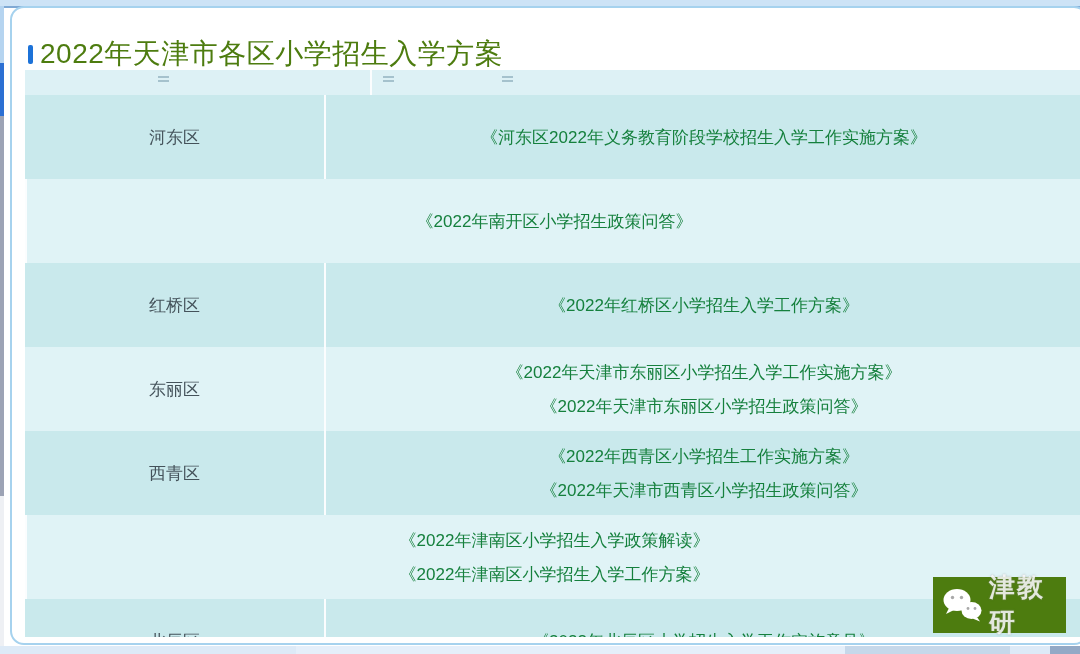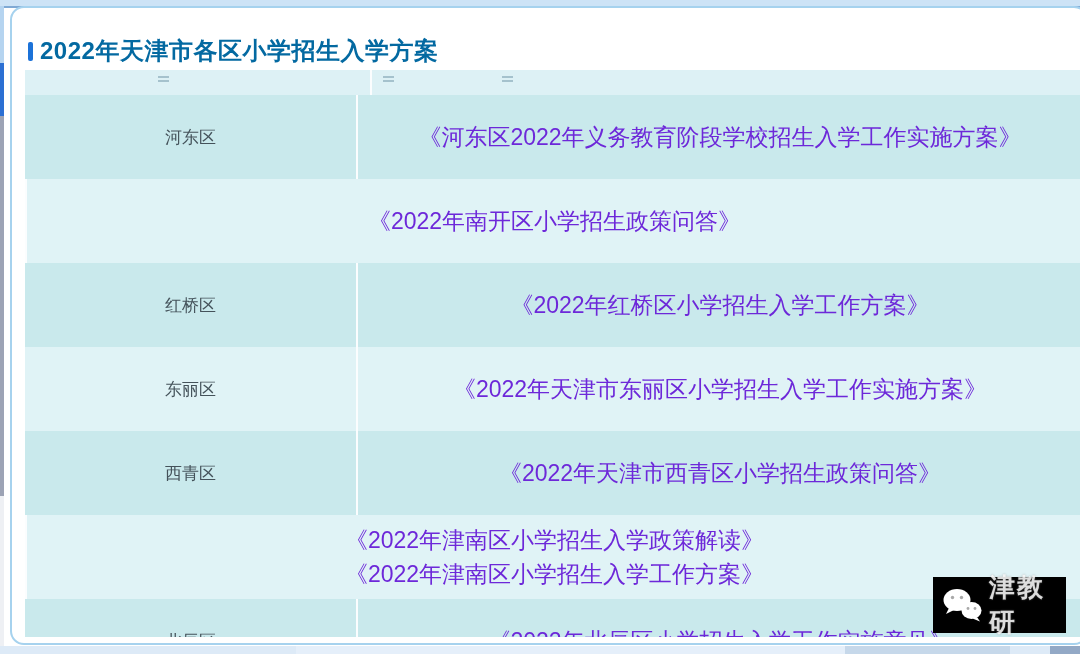--- a/index.html
+++ b/index.html
@@ -15,38 +15,38 @@
   .scrollbar{position:absolute;left:0;top:6px;width:4px;height:648px;background:#eef0f4;}
   .scroll-track-top{position:absolute;left:0;top:0;width:4px;height:57px;background:#b5d4f0;}
   .scroll-thumb{position:absolute;left:0;top:57px;width:4px;height:53px;background:#2b6fd3;}
   .scroll-track-gray{position:absolute;left:0;top:110px;width:4px;height:380px;background:#9ca3b5;}
   
   .card{position:absolute;left:10px;top:6px;width:1078px;height:639px;
     background:#ffffff;border:2px solid #a6d2ee;border-radius:14px;box-sizing:border-box;}
   
   .title-wrap{position:absolute;left:16px;top:27px;display:flex;align-items:center;gap:7px;}
   .title-bar{width:5px;height:19px;background:#1c72d8;border-radius:2px;}
-  .title-text{font-size:24px;font-weight:bold;color:#0369a1;letter-spacing:0.5px;}
+  .title-text{font-size:28px;font-weight:normal;color:#4d7c0f;letter-spacing:0.5px;}
   
   .table{position:absolute;left:13px;top:62px;width:1057px;height:567px;overflow:hidden;}
   .trow{display:flex;width:100%;height:84px;}
   .trow.dark{background:#c9e9ec;}
   .trow.light{background:#e0f3f6;}
   .partial-row{position:relative;width:100%;height:25px;background:#ddf1f5;display:flex;}
   .partial-left{width:345px;height:100%;}
   .partial-right{flex:1;height:100%;border-left:2px solid #fbfdfe;}
   .remnant{position:absolute;top:6px;width:11px;height:6px;box-sizing:border-box;
     border-top:2px solid #93b3c0;border-bottom:2px solid #93b3c0;opacity:.75;}
-  .cell-district{width:331px;display:flex;align-items:center;justify-content:center;
+  .cell-district{width:299px;display:flex;align-items:center;justify-content:center;
     font-size:17px;color:#44525a;}
   .cell-links{flex:1;display:flex;flex-direction:column;align-items:center;justify-content:center;
     gap:13px;border-left:2px solid #fbfdfe;}
-  .doclink{font-size:23px;color:#6d28d9;text-decoration:none;cursor:pointer;line-height:21px;}
+  .doclink{font-size:17px;color:#15803d;text-decoration:none;cursor:pointer;line-height:21px;}
   
-  .watermark{position:absolute;left:933px;top:577px;width:133px;height:56px;background:#000000;
+  .watermark{position:absolute;left:933px;top:577px;width:133px;height:56px;background:#4d7c0f;
     display:flex;align-items:center;gap:6px;padding-left:8px;box-sizing:border-box;}
   .wm-label{font-size:26px;font-weight:bold;color:rgba(255,255,255,0.82);letter-spacing:2px;
     text-shadow:0 0 2px rgba(130,130,130,0.6);}
   
   .bottom-strip{position:absolute;left:0;top:646px;width:1080px;height:8px;background:#ddeaf7;}
   .bseg-a{position:absolute;left:296px;top:0;width:549px;height:8px;background:#e5effa;}
   .bseg-b{position:absolute;left:845px;top:0;width:165px;height:8px;background:#c6d8ea;}
   .bseg-c{position:absolute;left:1050px;top:0;width:30px;height:8px;background:#93a9c6;}
 </style>
 </head>
@@ -94,26 +94,28 @@
       <div class="cell-district">红桥区</div>
       <div class="cell-links">
         <a class="doclink">《2022年红桥区小学招生入学工作方案》</a>
       </div>
     </div>
 
     <div class="trow light">
       <div class="cell-district">东丽区</div>
       <div class="cell-links">
         <a class="doclink">《2022年天津市东丽区小学招生入学工作实施方案》</a>
+        <a class="doclink">《2022年天津市东丽区小学招生政策问答》</a>
       </div>
     </div>
 
     <div class="trow dark">
       <div class="cell-district">西青区</div>
       <div class="cell-links">
+        <a class="doclink">《2022年西青区小学招生工作实施方案》</a>
         <a class="doclink">《2022年天津市西青区小学招生政策问答》</a>
       </div>
     </div>
 
     <div class="trow light">
       <div class="cell-links">
         <a class="doclink">《2022年津南区小学招生入学政策解读》</a>
         <a class="doclink">《2022年津南区小学招生入学工作方案》</a>
       </div>
     </div>

